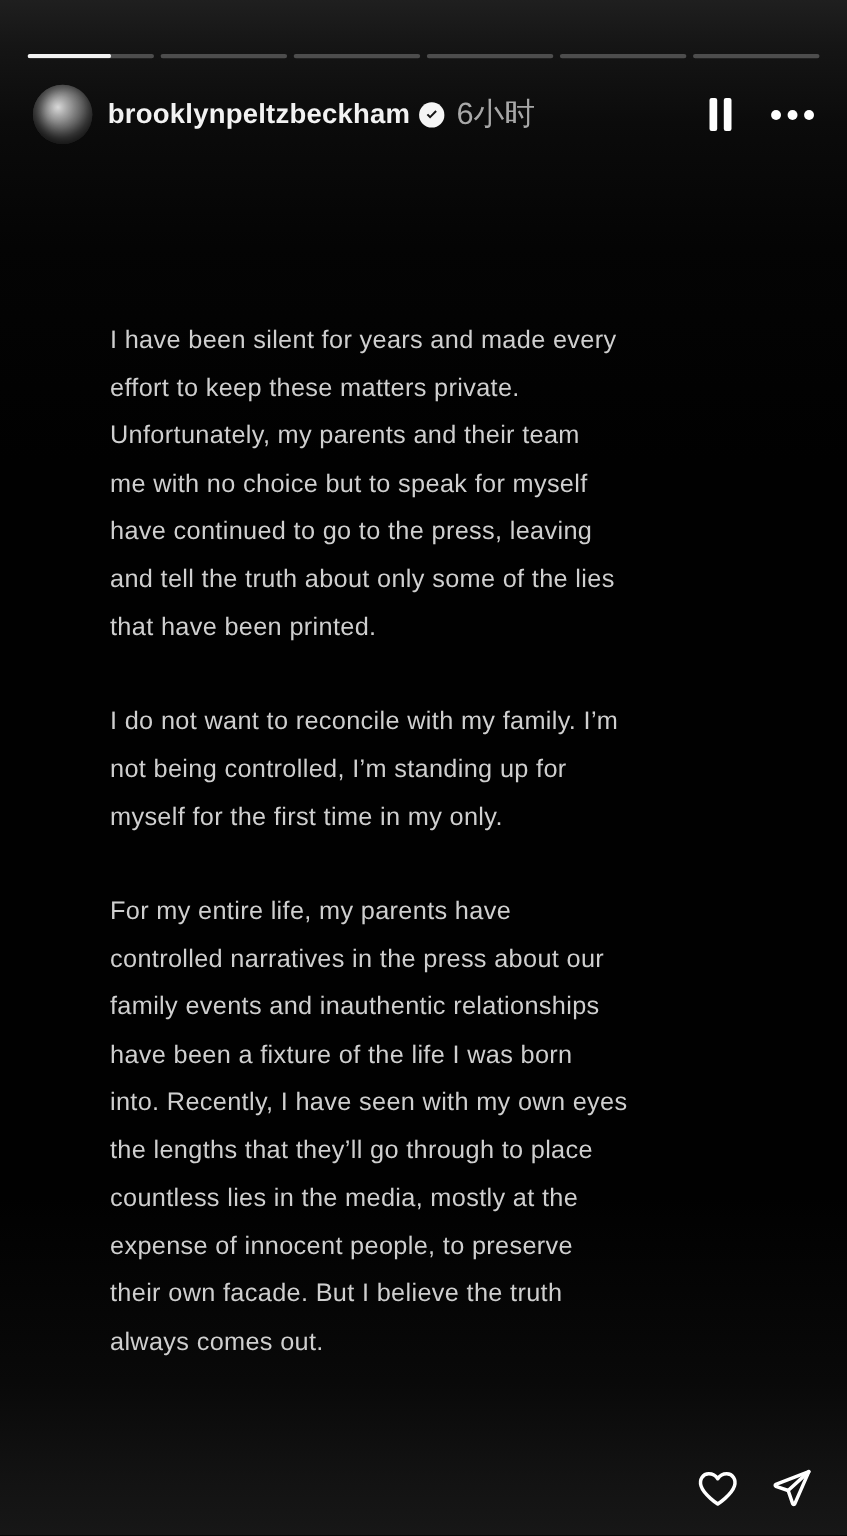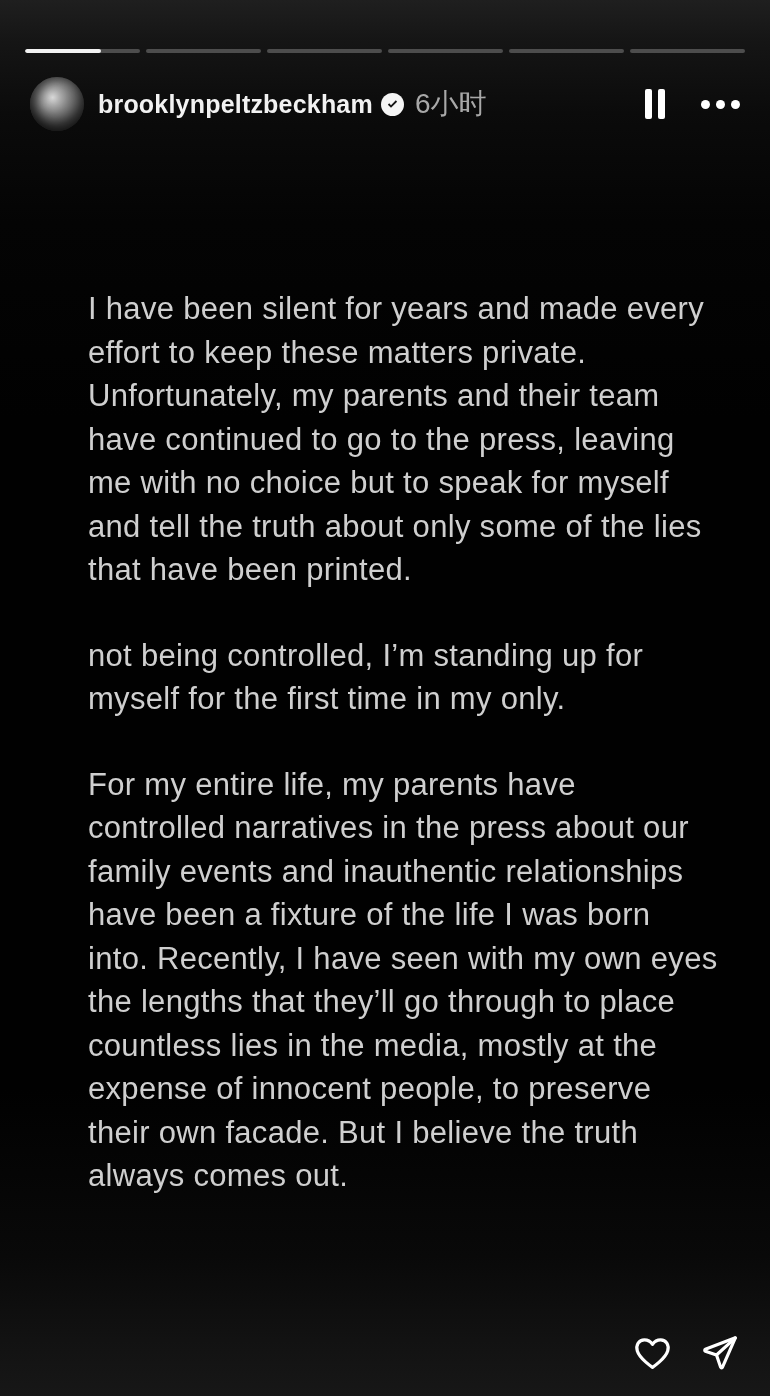--- a/index.html
+++ b/index.html
@@ -100,24 +100,24 @@
   }
   .more-btn .dot {
     width: 9px; height: 9px;
     border-radius: 50%;
     background: #fff;
   }
 
   
   .story-text {
     position: absolute;
-    top: 287px; left: 88px;
+    top: 287px; left: 100px;
     width: 600px;
     color: #cfcfcf;
-    font-size: 31px;
+    font-size: 23px;
     line-height: 43.5px;
     letter-spacing: 0.3px;
     font-weight: 400;
   }
   .story-text .para + .para { margin-top: 42px; }
   .story-text .line { white-space: nowrap; }
 
   
   .actions {
     position: absolute;
@@ -164,26 +164,27 @@
         <div class="dot"></div>
         <div class="dot"></div>
     </div>
   </div>
 
   <div class="story-text">
       <div class="para">
         <div class="line">I have been silent for years and made every</div>
         <div class="line">effort to keep these matters private.</div>
         <div class="line">Unfortunately, my parents and their team</div>
+        <div class="line">me with no choice but to speak for myself</div>
         <div class="line">have continued to go to the press, leaving</div>
-        <div class="line">me with no choice but to speak for myself</div>
         <div class="line">and tell the truth about only some of the lies</div>
         <div class="line">that have been printed.</div>
       </div>
       <div class="para">
+        <div class="line">I do not want to reconcile with my family. I’m</div>
         <div class="line">not being controlled, I’m standing up for</div>
         <div class="line">myself for the first time in my only.</div>
       </div>
       <div class="para">
         <div class="line">For my entire life, my parents have</div>
         <div class="line">controlled narratives in the press about our</div>
         <div class="line">family events and inauthentic relationships</div>
         <div class="line">have been a fixture of the life I was born</div>
         <div class="line">into. Recently, I have seen with my own eyes</div>
         <div class="line">the lengths that they’ll go through to place</div>

